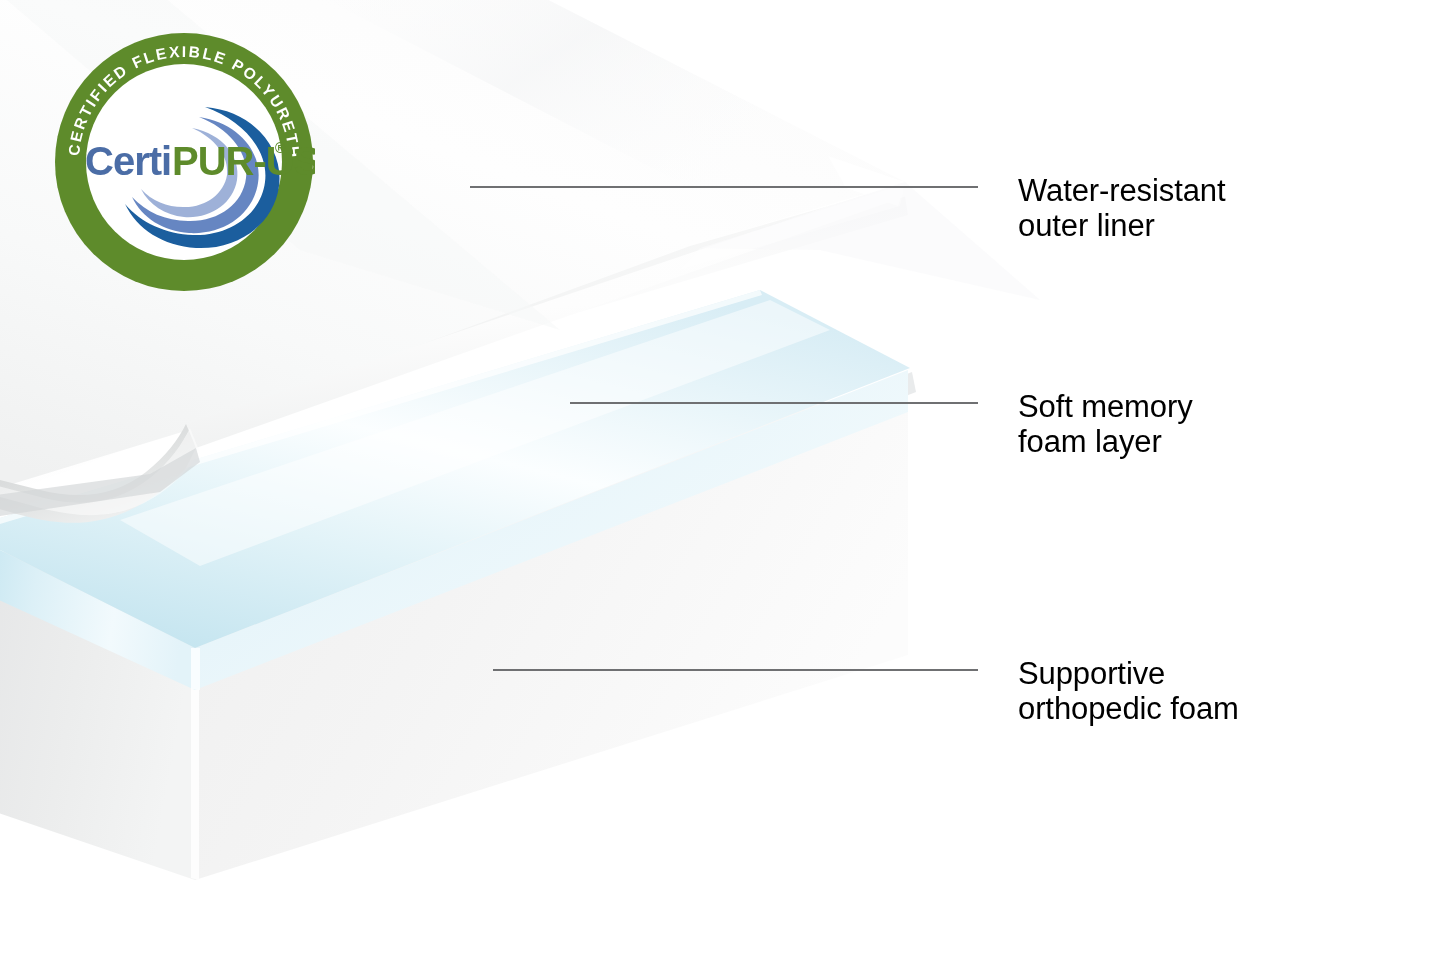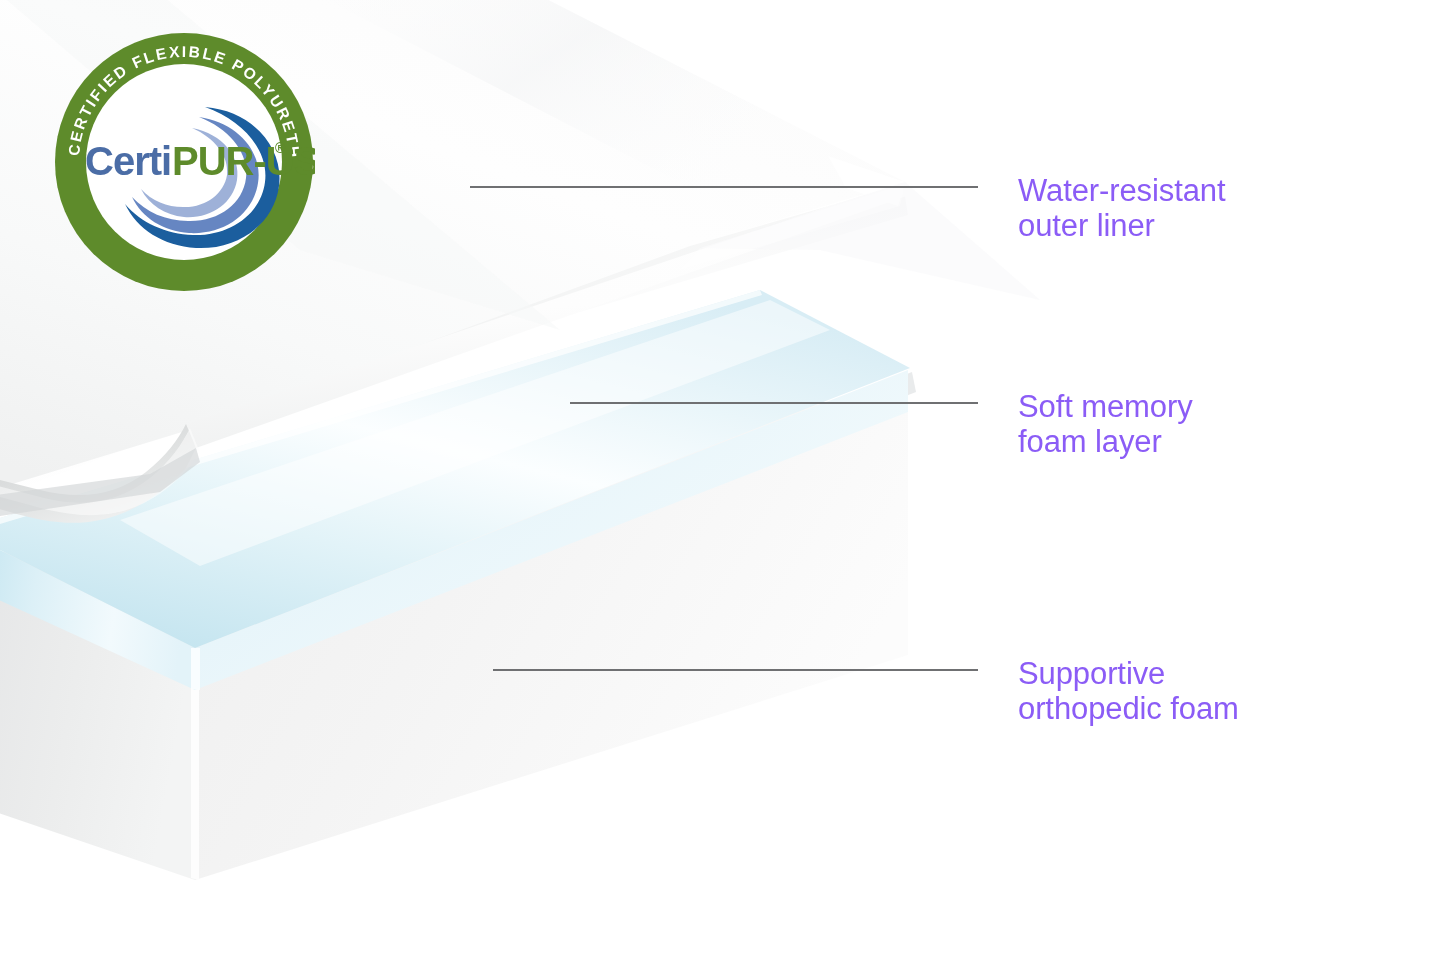--- a/index.html
+++ b/index.html
@@ -20,21 +20,21 @@
   }
   #art {
     position: absolute;
     left: 0;
     top: 0;
     width: 1445px;
     height: 964px;
   }
   .callout {
     position: absolute;
-    color: #8b5cf6;
+    color: #000000;
     font-size: 31px;
     line-height: 1.12;
     letter-spacing: -0.1px;
     font-weight: 400;
     white-space: pre-line;
   }
   #callout-0 { left: 1018px; top: 174px; }
   #callout-1 { left: 1018px; top: 390px; }
   #callout-2 { left: 1018px; top: 657px; }
   .badge {

